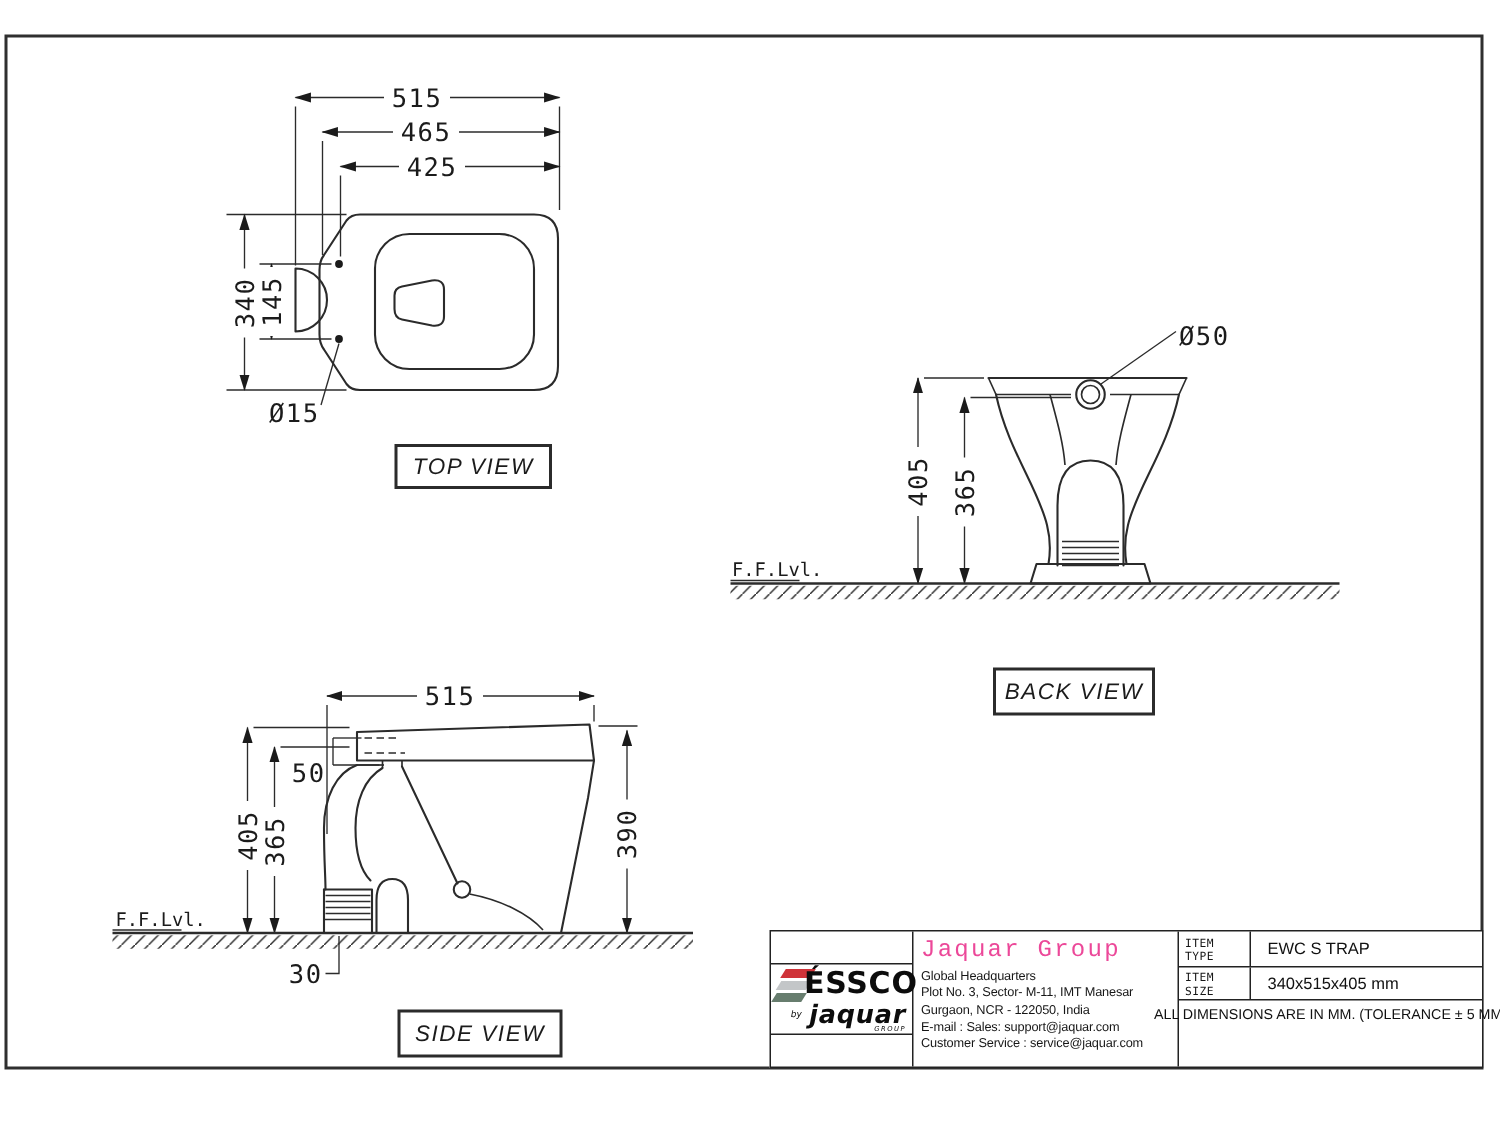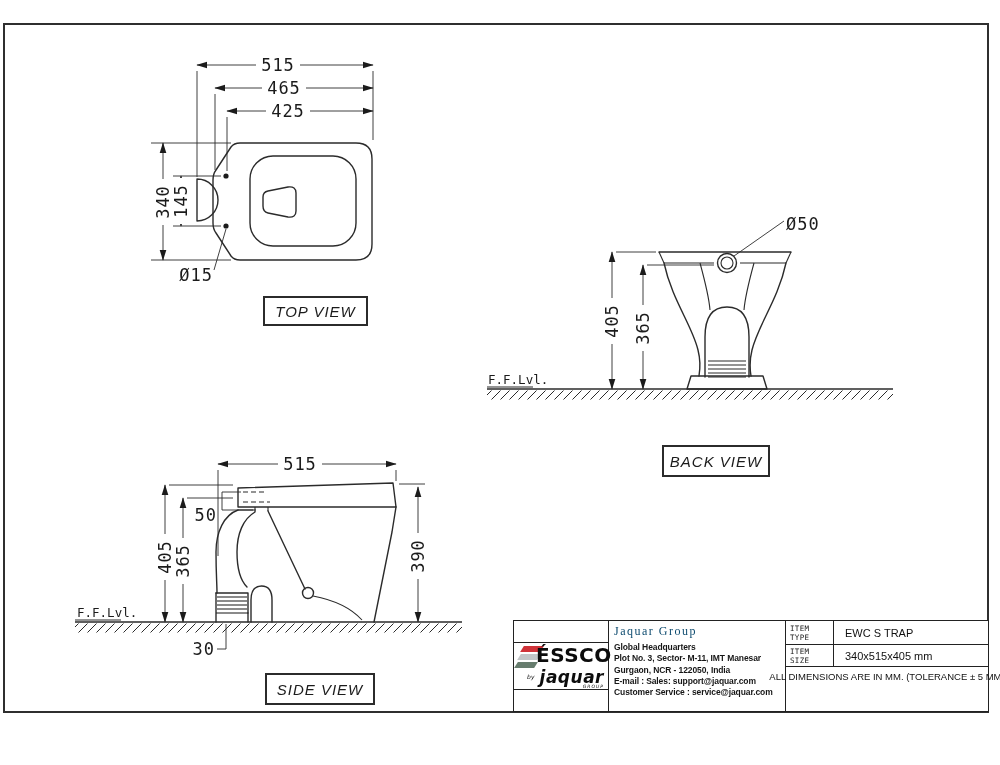--- a/index.html
+++ b/index.html
@@ -36,23 +36,23 @@
   .essco-text{position:absolute;left:20px;top:0;font-family:"DejaVu Sans",sans-serif;
               font-weight:800;font-size:20px;letter-spacing:0.5px;color:#0c0c0c;}
   .byline{position:absolute;right:2px;top:24px;font-family:"DejaVu Sans",sans-serif;
           font-style:italic;color:#0c0c0c;white-space:nowrap;}
   .byline .by{font-size:6px;font-weight:400;vertical-align:4px;}
   .byline .jq{font-size:17px;font-weight:700;letter-spacing:0.5px;}
   .byline .grp{display:block;text-align:right;font-size:4.5px;font-weight:400;
                letter-spacing:1px;margin-top:-3px;}
   .tb-mid{position:absolute;left:95px;top:0;width:177px;height:100%;
           border-right:1.5px solid #222;box-sizing:border-box;padding:3px 0 0 5px;}
-  .company{font-family:Liberation Serif, serif;font-size:12px;letter-spacing:1.5px;
-           color:#0c4a6e;margin-bottom:3px;white-space:nowrap;}
-  .addr{font-size:8.5px;font-weight:bold;line-height:11.3px;letter-spacing:-0.1px;
+  .company{font-family:Liberation Mono, monospace;font-size:16px;letter-spacing:1.5px;
+           color:#ec4899;margin-bottom:3px;white-space:nowrap;}
+  .addr{font-size:8.5px;font-weight:normal;line-height:11.3px;letter-spacing:-0.1px;
         color:#161616;white-space:nowrap;}
   .tb-right{position:absolute;left:272px;top:0;right:0;height:100%;}
   .tr-row{display:flex;border-bottom:1.2px solid #222;box-sizing:border-box;align-items:stretch;}
   .r1{height:24px;} .r2{height:24px;} .r3{height:22px;}
   .tr-label{width:48px;border-right:1.2px solid #222;box-sizing:border-box;display:flex;
             align-items:center;padding-left:4px;font-family:"DejaVu Sans Mono",monospace;
             font-size:7.5px;letter-spacing:0.3px;color:#161616;}
   .tr-value{flex:1;display:flex;align-items:center;padding-left:11px;font-size:11px;color:#111;}
   .tr-note{height:19px;display:flex;align-items:center;justify-content:center;
            font-size:9.5px;color:#111;white-space:nowrap;}

